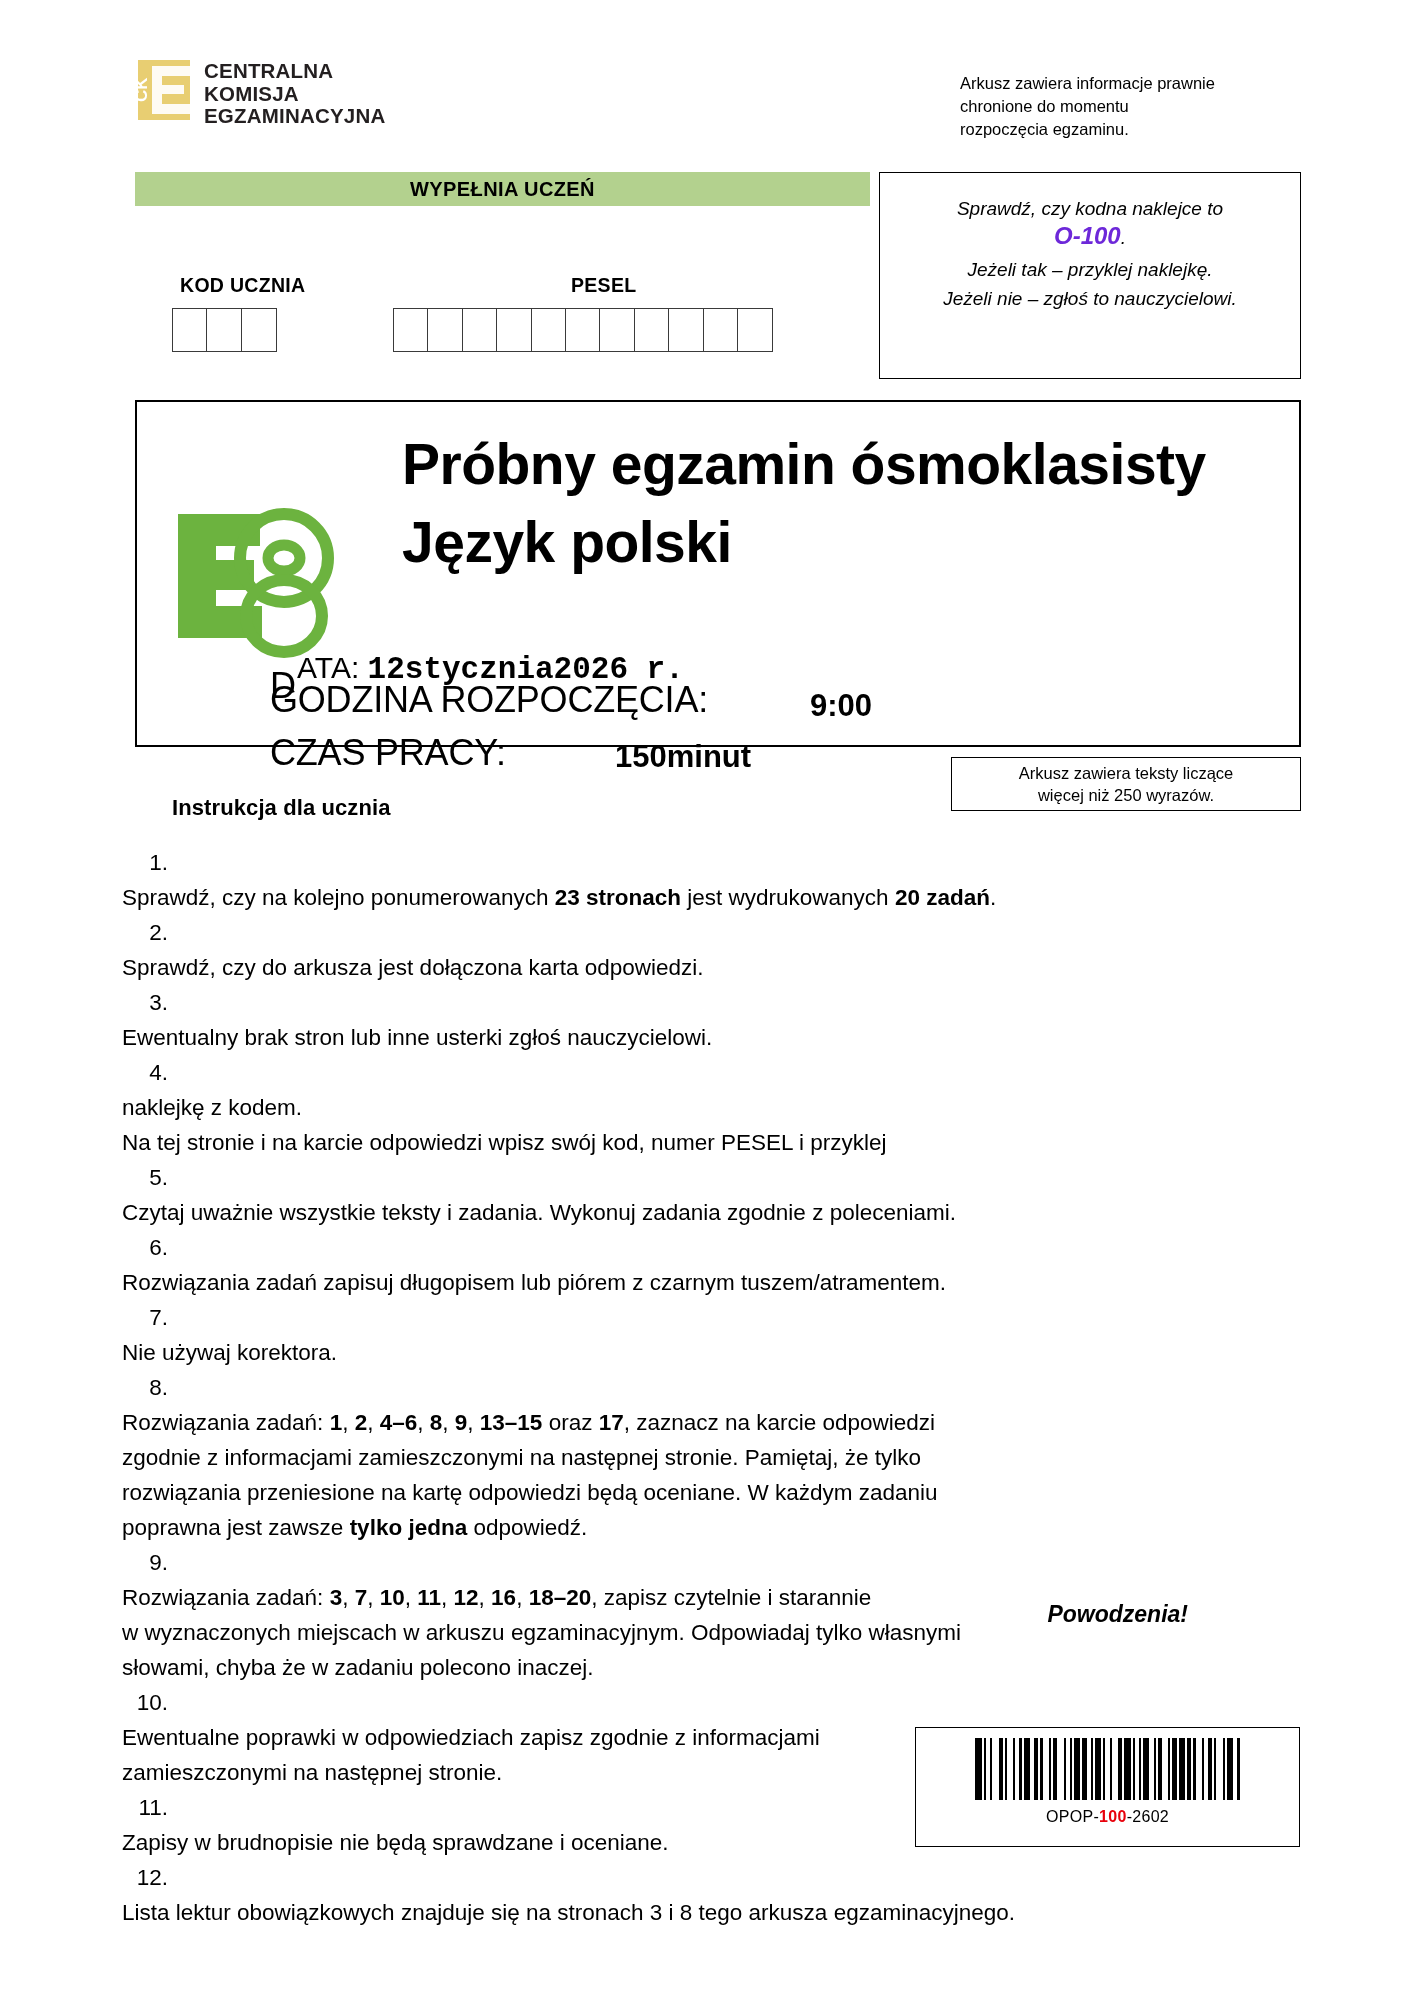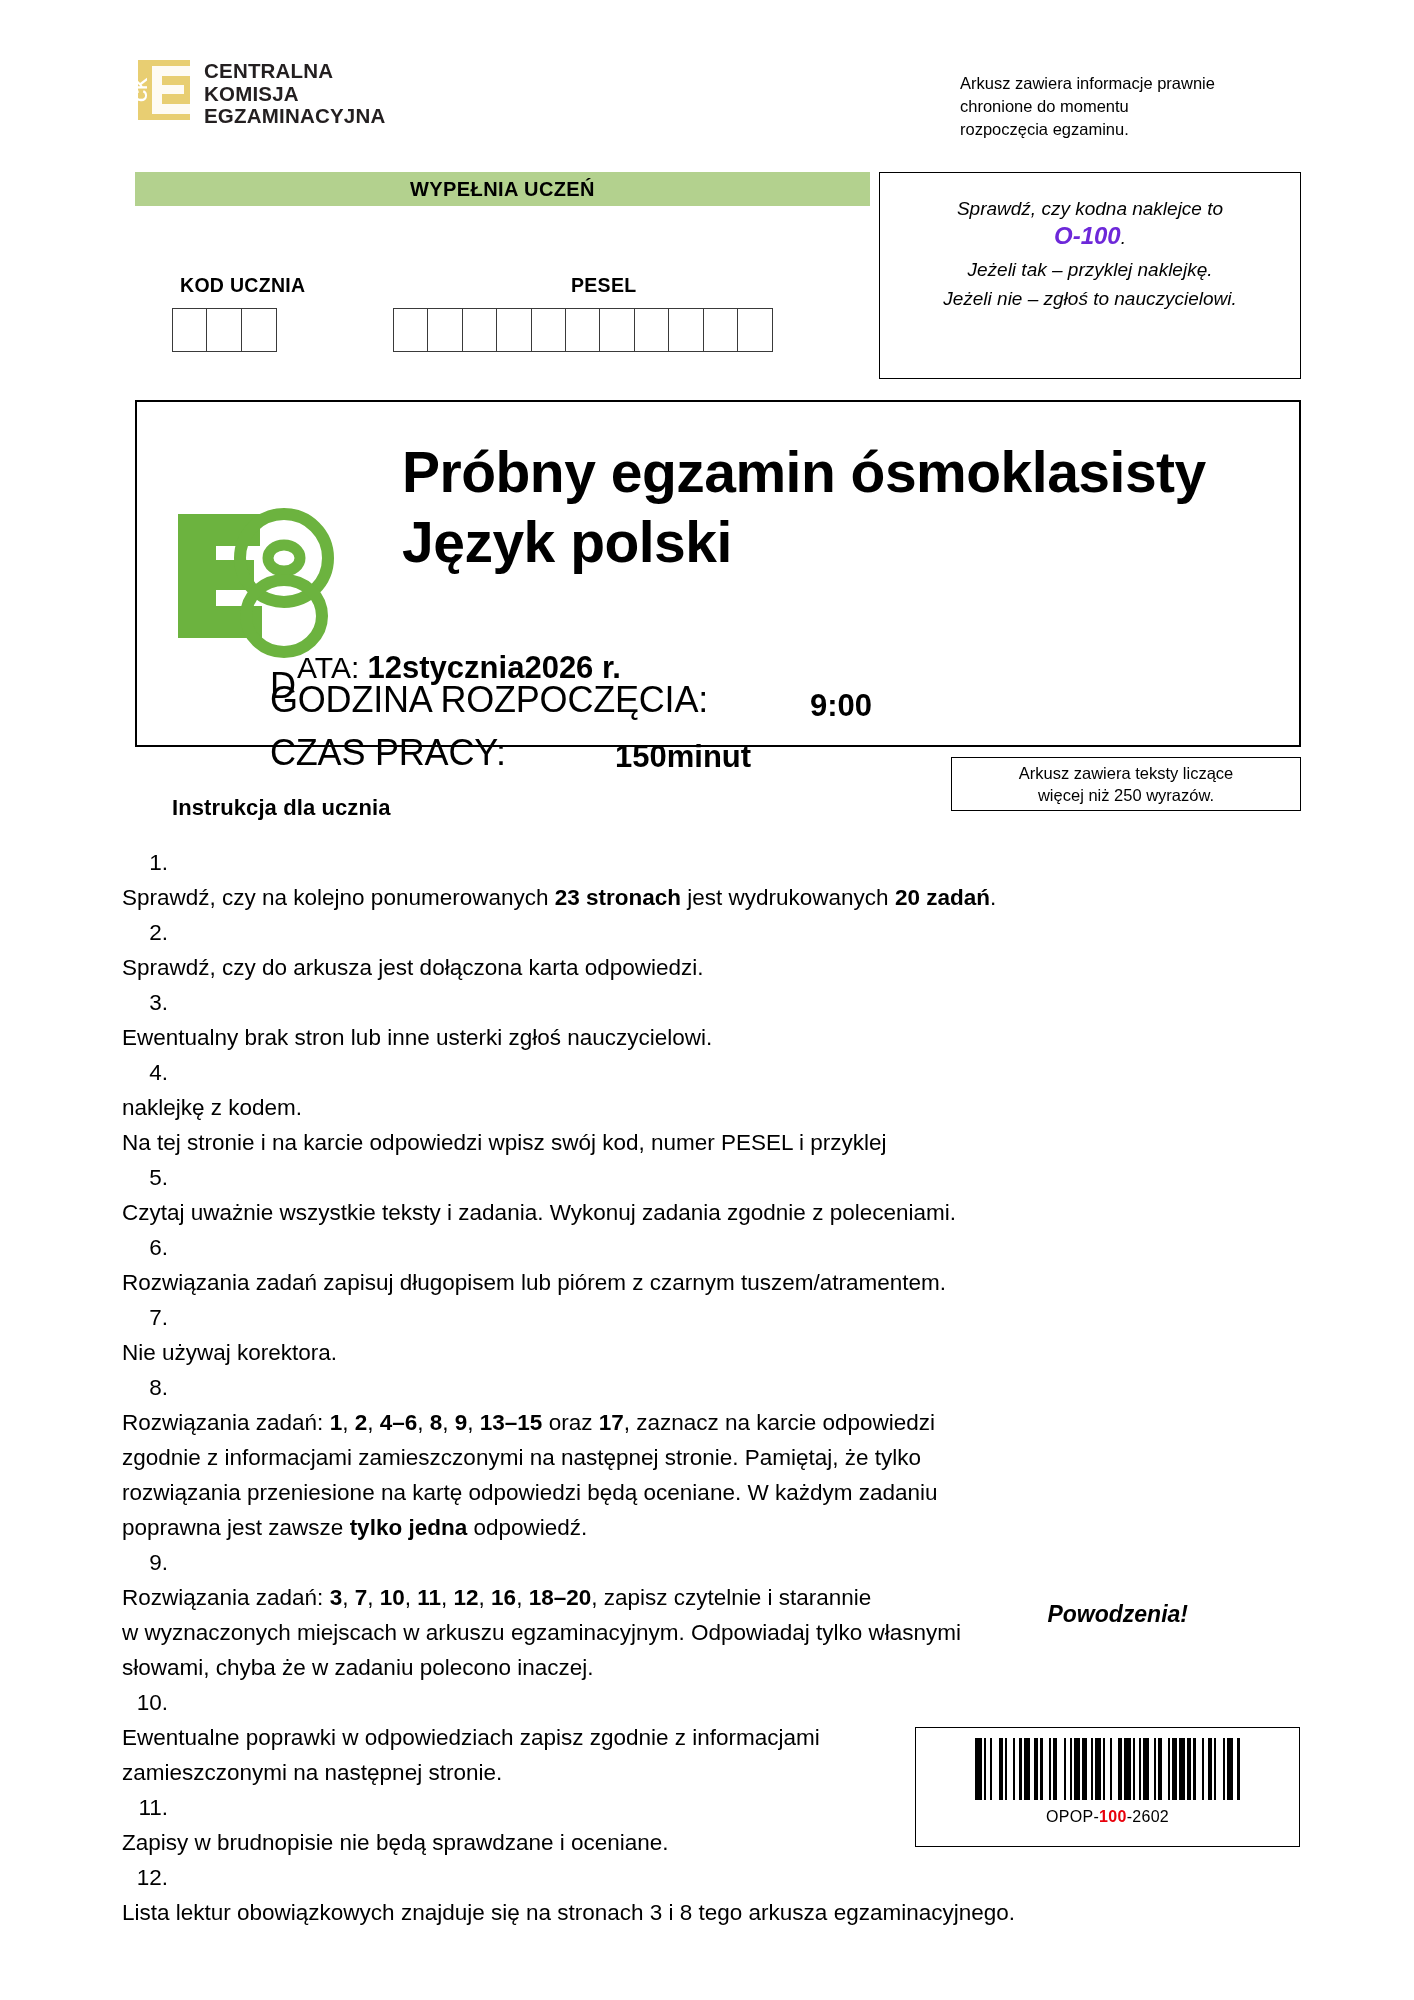--- a/index.html
+++ b/index.html
@@ -39,31 +39,31 @@
            text-align:center;padding-top:22px;}
   .sticker .l1{font-weight:bold;font-style:italic;font-size:19px;line-height:30px;}
   .sticker .l2{font-style:italic;font-size:19px;line-height:27px;}
   .sticker .code{font-weight:bold;font-size:24px;color:#6d28d9;}
   .sticker .l3{font-style:italic;font-size:19px;line-height:30px;margin-top:4px;}
   .sticker .l4{font-style:italic;font-size:19px;line-height:28px;}
 
   
   .titlebox{position:absolute;left:135px;top:400px;width:1166px;height:347px;border:2.5px solid #000;box-sizing:border-box;background:#fff;}
   .e8{position:absolute;left:35px;top:82px;width:180px;height:180px;}
-  .title-main{position:absolute;left:265px;top:25px;font-weight:bold;font-size:57px;line-height:74px;letter-spacing:-.5px;margin-top:8px;}
+  .title-main{position:absolute;left:265px;top:25px;font-weight:bold;font-size:57px;line-height:74px;letter-spacing:-.5px;}
   .title-sub{position:absolute;left:265px;top:103px;font-weight:bold;font-size:57px;line-height:74px;letter-spacing:-.5px;}
 
   .metaline{position:absolute;font-size:36px;line-height:38px;white-space:nowrap;margin-top:44px;}
   .metaline .lbl{letter-spacing:-.2px;}
   .metaline .val{font-weight:bold;}
   
   #meta-data{left:270px;top:605px;}
   #meta-data .d{position:absolute;left:0px;top:18px;font-size:36px;}
   #meta-data .rest{position:absolute;left:27px;top:0px;font-size:30px;}
-  #meta-data .val{font-size:31px;font-weight:bold;}
+  #meta-data .val{font-size:31px;font-weight:bold;font-family:Liberation Mono, monospace;}
   #meta-godz{left:270px;top:637px;}
   #meta-godz .lbl{font-size:36px;}
   #meta-godz .val{position:absolute;left:540px;top:6px;font-size:31px;}
   #meta-czas{left:270px;top:690px;}
   #meta-czas .lbl{font-size:36px;}
   #meta-czas .val{position:absolute;left:345px;top:4px;font-size:31px;}
 
   
   .textsbox{position:absolute;left:951px;top:757px;width:350px;height:54px;border:1.4px solid #000;box-sizing:border-box;
             display:flex;flex-direction:column;justify-content:center;align-items:center;}

